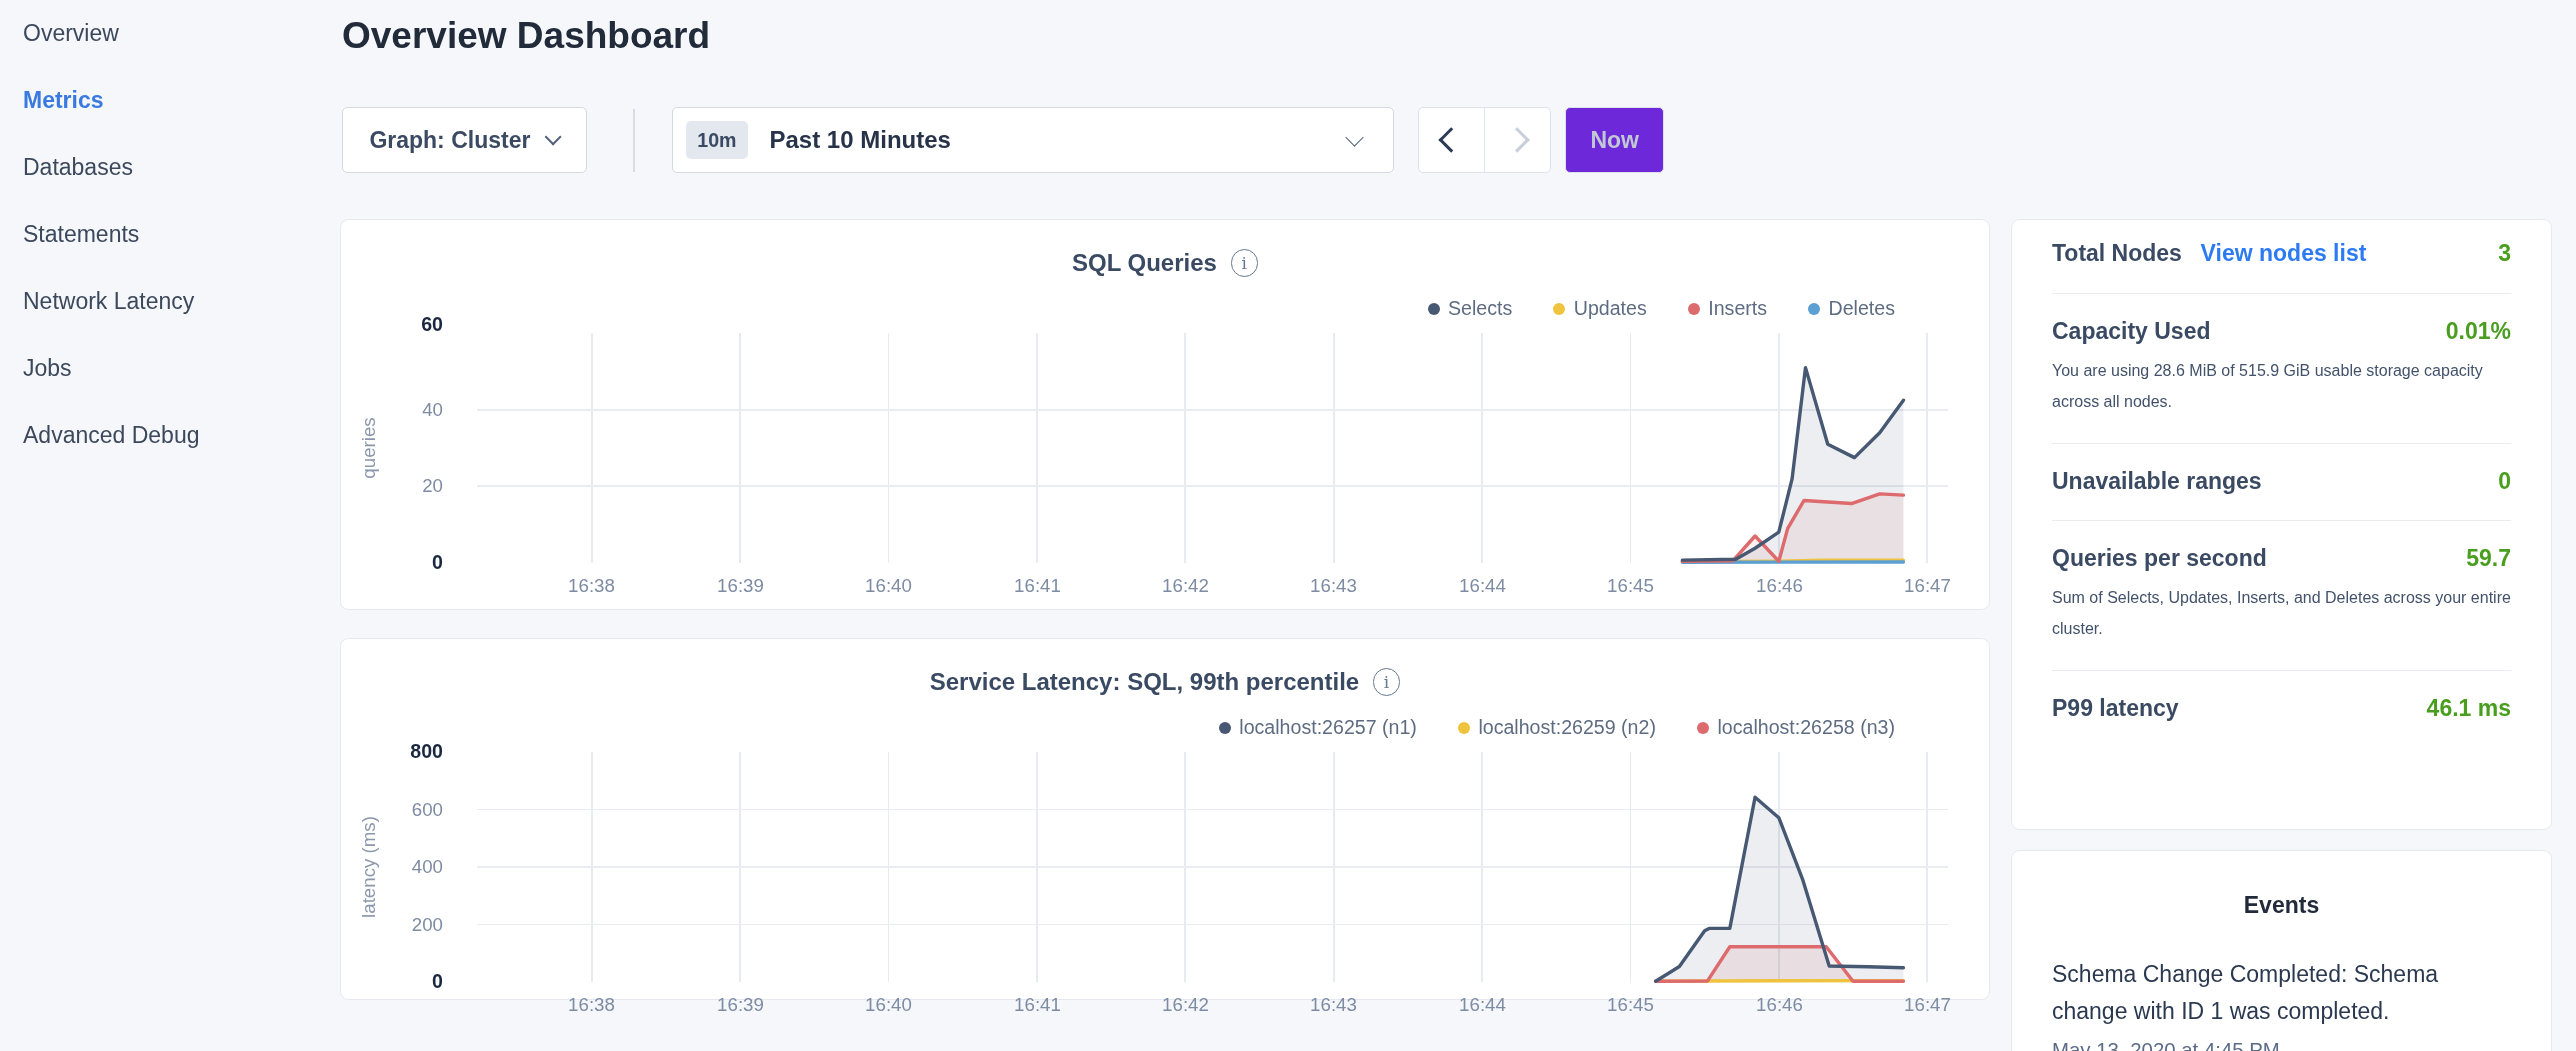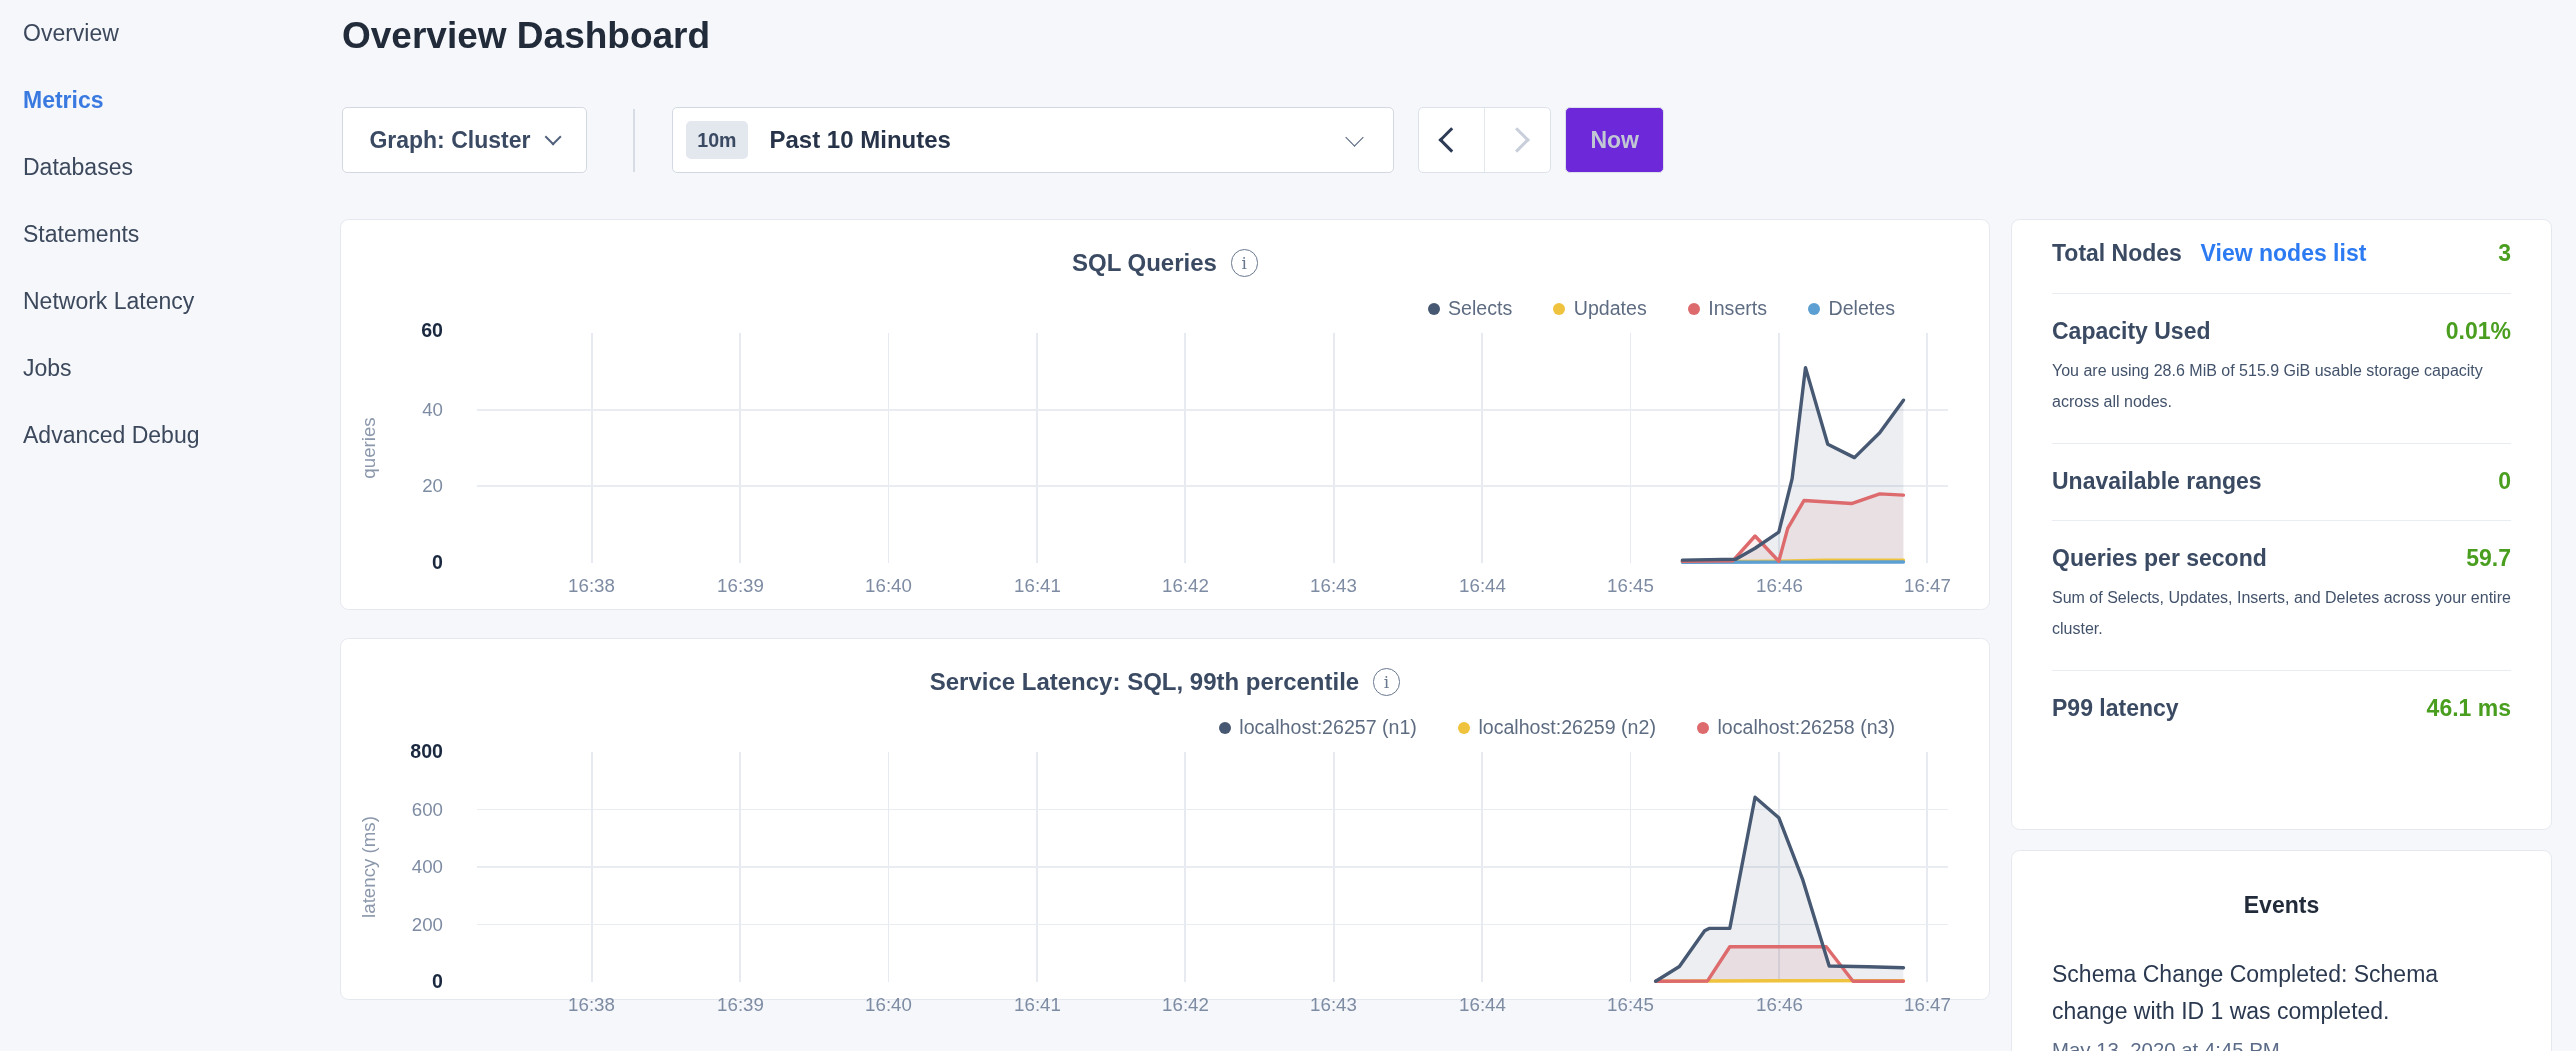--- a/index.html
+++ b/index.html
@@ -144,21 +144,21 @@
           <span class="llab">Deletes</span>
         </div>
       </div>
     <div class="plot">
         <div class="axis-unit">
           <span>queries</span>
         </div>
         <div class="ytick strong" style="top: 330px;">0</div>
         <div class="ytick" style="top: 253px;">20</div>
         <div class="ytick" style="top: 177px;">40</div>
-        <div class="ytick strong" style="top: 98px;">60</div>
+        <div class="ytick strong" style="top: 92px;">60</div>
         <div class="xtick" style="left: 191px; top: 355px;">16:38</div>
         <div class="xtick" style="left: 340px; top: 355px;">16:39</div>
         <div class="xtick" style="left: 488px; top: 355px;">16:40</div>
         <div class="xtick" style="left: 637px; top: 355px;">16:41</div>
         <div class="xtick" style="left: 785px; top: 355px;">16:42</div>
         <div class="xtick" style="left: 933px; top: 355px;">16:43</div>
         <div class="xtick" style="left: 1082px; top: 355px;">16:44</div>
         <div class="xtick" style="left: 1230px; top: 355px;">16:45</div>
         <div class="xtick" style="left: 1379px; top: 355px;">16:46</div>
         <div class="xtick" style="left: 1527px; top: 355px;">16:47</div>

